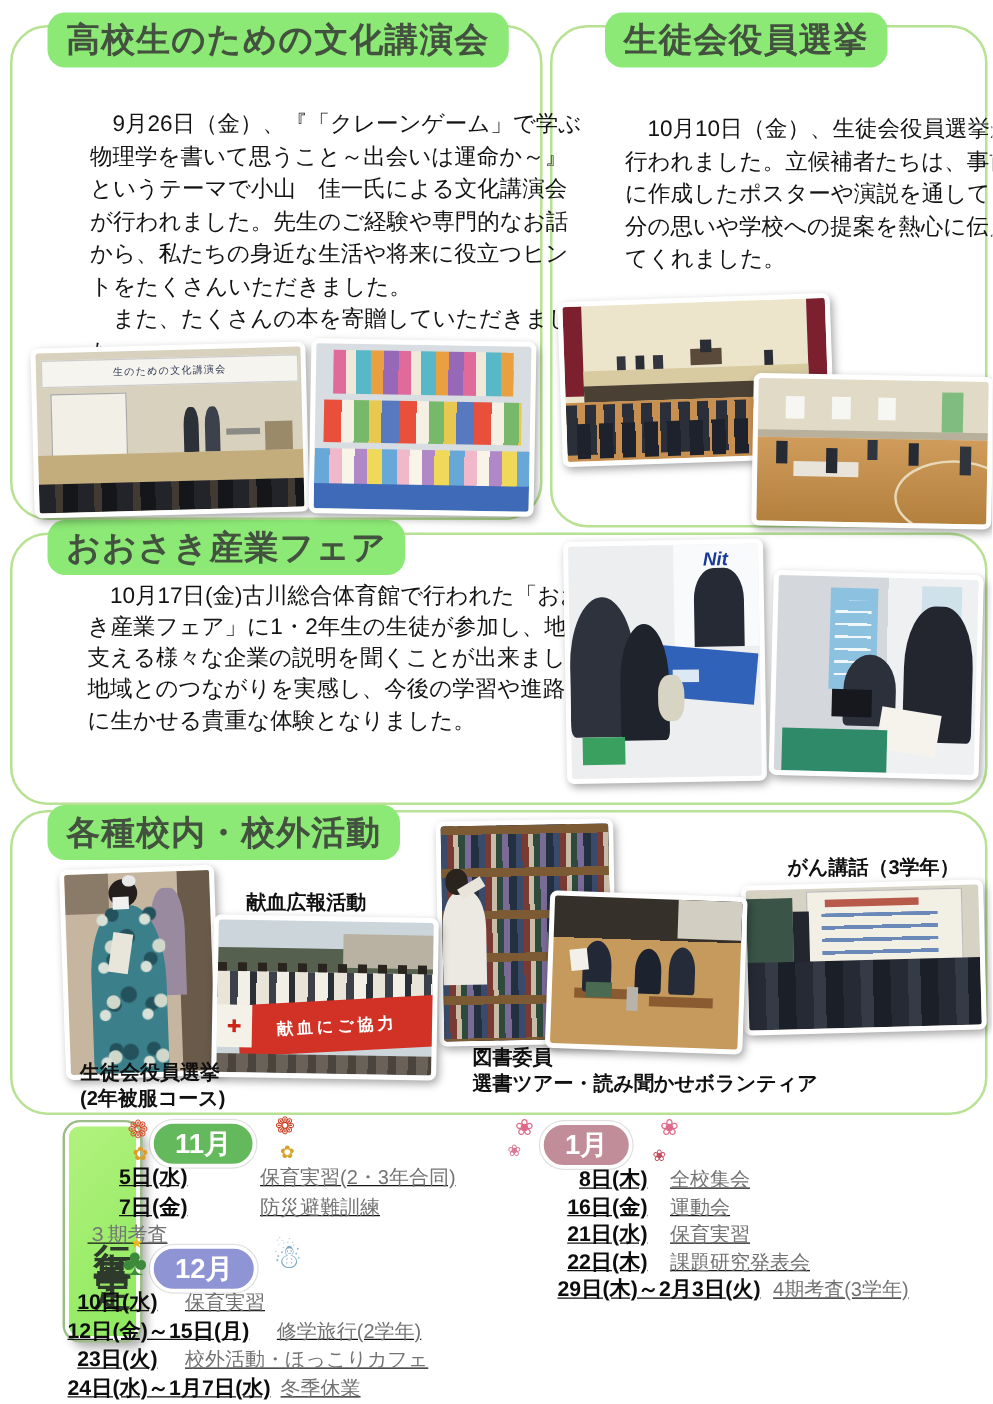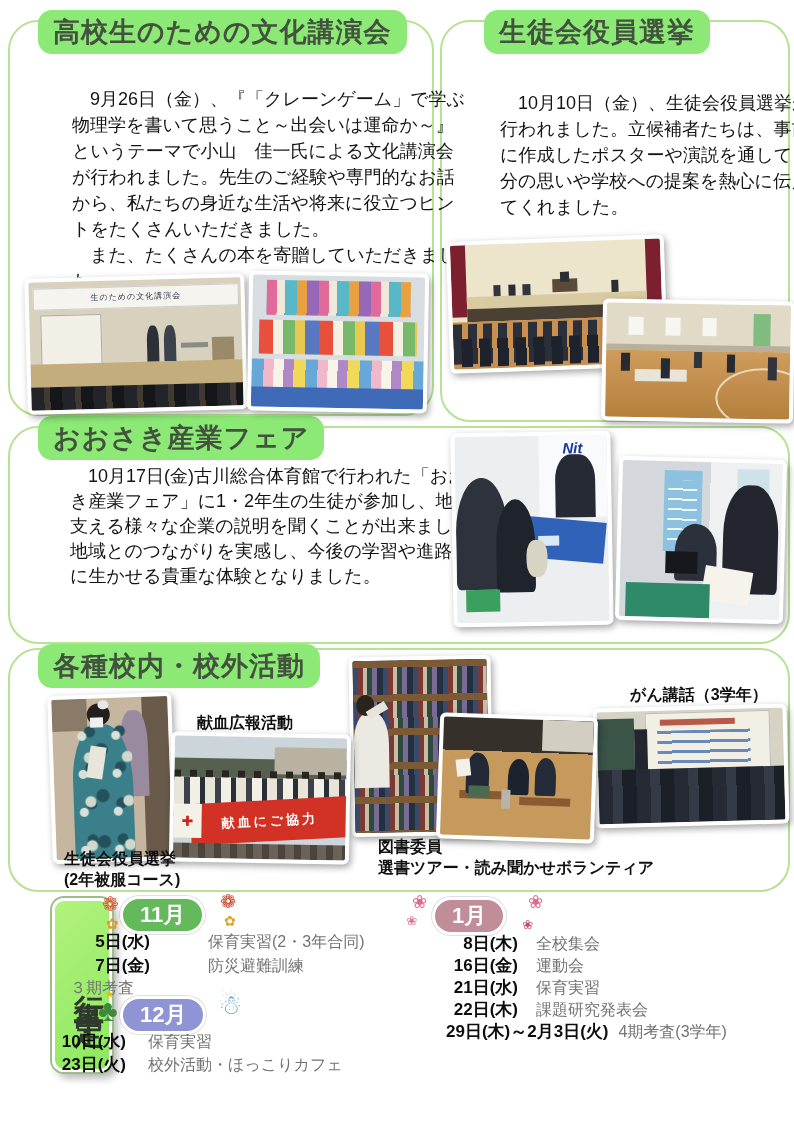--- a/index.html
+++ b/index.html
@@ -16,21 +16,21 @@
   .pr{position:absolute;display:block;}
   .sched-label{position:absolute;left:52px;top:898px;width:54px;height:168px;z-index:2;
                background:linear-gradient(135deg,#b2f27e,#8de95e);border:3px solid #fff;border-radius:12px;
                box-shadow:0 0 0 2px #9cbd87,5px 6px 8px rgba(0,0,0,.3);
                writing-mode:vertical-rl;text-align:center;font-size:30px;font-weight:bold;color:#2e3a2c;letter-spacing:7px;}
   .month-badge{position:absolute;color:#fff;font-weight:bold;font-size:22px;line-height:26px;
                padding:3px 17px;border-radius:20px;border:3px solid #fff;z-index:3;
                box-shadow:0 0 0 1px rgba(0,0,0,.12);white-space:nowrap;}
   .deco{position:absolute;z-index:4;line-height:1;}
   .sched{position:absolute;z-index:2;}
-  .srow{display:flex;align-items:baseline;}
+  .srow{display:flex;align-items:baseline;text-decoration:underline;}
   .sdate{font-weight:bold;font-size:17px;white-space:nowrap;text-align:right;color:#0d0d0d;}
   .sevent{font-size:16px;white-space:nowrap;color:#737373;}
   .m-nov .srow{height:24px;} .m-nov .sdate{min-width:86px;} .m-nov .sevent{margin-left:58px;}
   .m-dec .srow{height:23px;} .m-dec .sdate{min-width:72px;} .m-dec .sevent{margin-left:22px;}
   .m-jan .srow{height:22px;} .m-jan .sdate{min-width:72px;} .m-jan .sevent{margin-left:18px;}
 </style>
 </head>
 <body>
 
 <div class="page">
@@ -220,22 +220,30 @@
   <div class="month-badge" style="left:120px;top:996px;background:#8f94d4">12月</div>
   <span class="deco" style="left:98px;top:996px;color:#3d8a3c;font-size:30px">♣</span>
   <span class="deco" style="left:104px;top:988px;color:#e8b820;font-size:12px">★</span>
   <span class="deco" style="left:218px;top:992px;color:#7aa8c4;font-size:27px">☃</span>
   <div class="sched m-dec" style="left:54px;top:1030px">
     <div class="srow">
         <span class="sdate">10日(水)</span>
         <span class="sevent">保育実習</span>
       </div>
     <div class="srow">
+        <span class="sdate">12日(金)～15日(月)</span>
+        <span class="sevent">修学旅行(2学年)</span>
+      </div>
+    <div class="srow">
         <span class="sdate">23日(火)</span>
         <span class="sevent">校外活動・ほっこりカフェ</span>
+      </div>
+    <div class="srow">
+        <span class="sdate">24日(水)～1月7日(水)</span>
+        <span class="sevent" style="margin-left:8px">冬季休業</span>
       </div>
   </div>
 
   <div class="month-badge" style="left:432px;top:897px;background:#c08d98">1月</div>
   <span class="deco" style="left:412px;top:893px;color:#e06a8a;font-size:18px">❀</span>
   <span class="deco" style="left:406px;top:914px;color:#d87a94;font-size:13px">❀</span>
   <span class="deco" style="left:528px;top:893px;color:#e06a8a;font-size:18px">❀</span>
   <span class="deco" style="left:522px;top:918px;color:#c05060;font-size:13px">❀</span>
   <div class="sched m-jan" style="left:446px;top:932px">
     <div class="srow">

